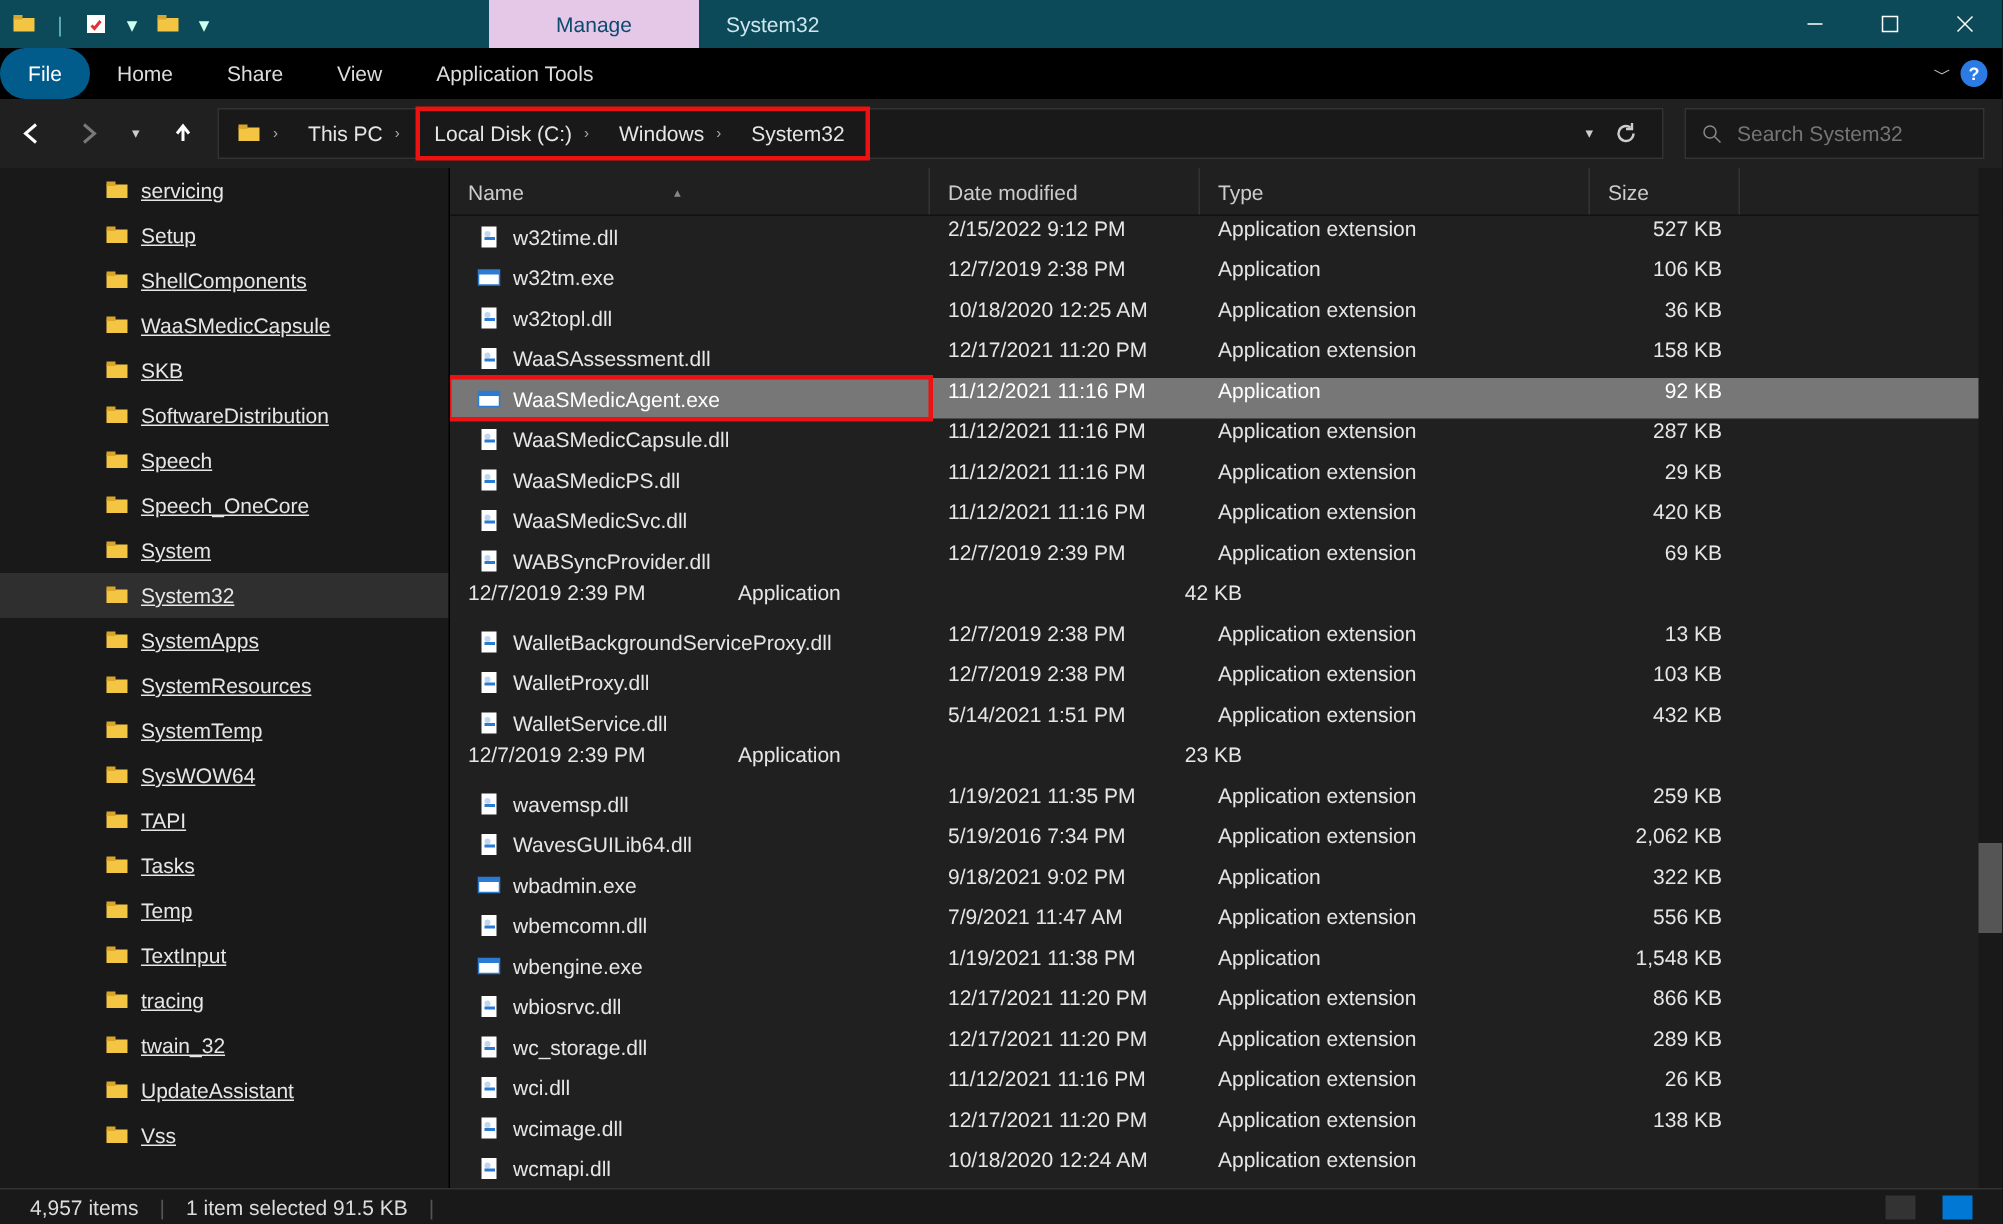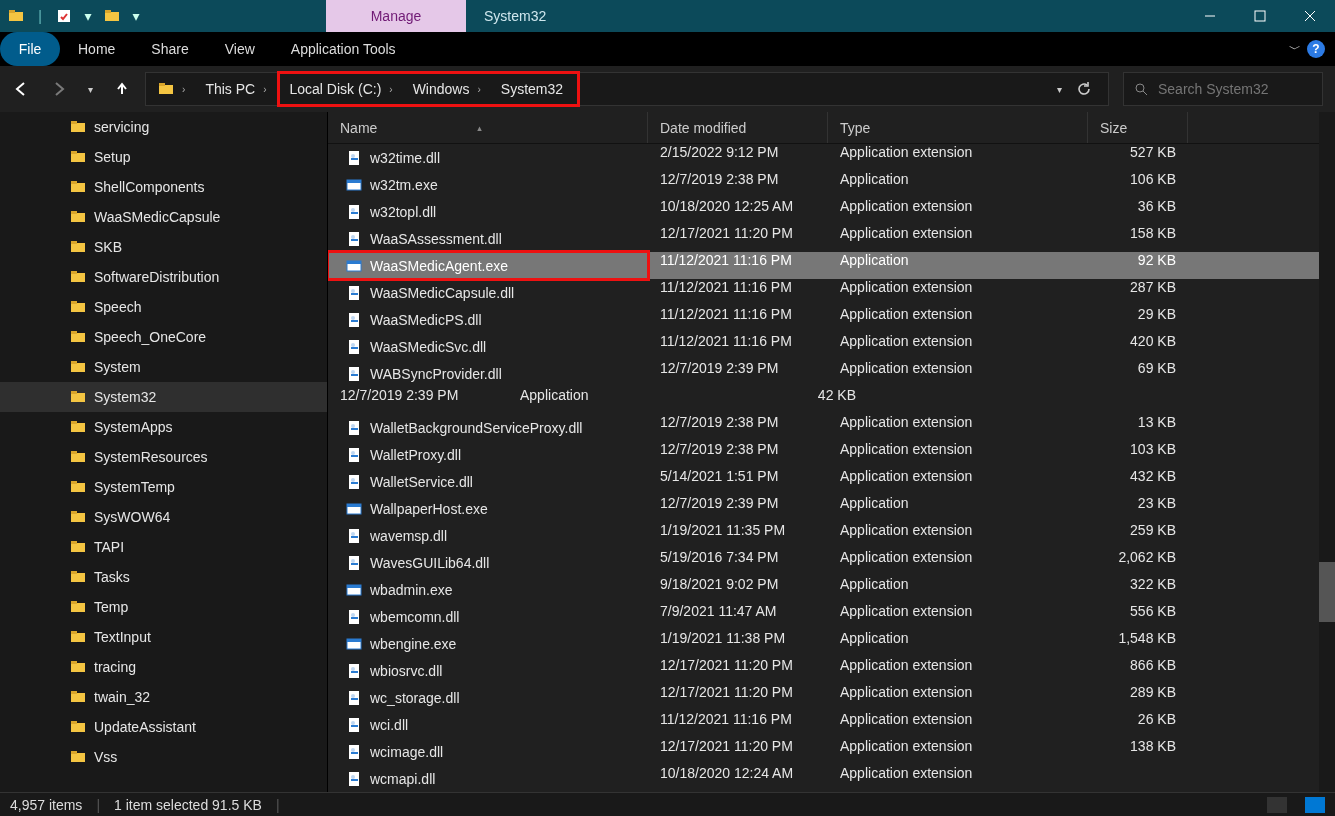--- a/index.html
+++ b/index.html
@@ -2,21 +2,21 @@
 <html><head>
 <meta charset="utf-8">
 <style>
   * { margin: 0; padding: 0; box-sizing: border-box; font-family: "Segoe UI", sans-serif; font-size: 14px; user-select: none; }
   html, body { width: 1335px; height: 816px; background: #0e0e0e; color: #e6e6e6; overflow: hidden; }
   .window { display: flex; flex-direction: column; width: 100%; height: 100%; }
   
   .titlebar { background: #0c4a5a; height: 32px; display: flex; align-items: stretch; }
   .tb-left { display: flex; align-items: center; gap: 4px; padding-left: 6px; }
   .tb-icon { width: 20px; height: 20px; display: inline-flex; align-items: center; justify-content: center; }
-  .tb-manage-tab { background: #e5c8e8; color: #701a75; display: flex; align-items: center; justify-content: center; width: 140px; margin-left: 180px; }
+  .tb-manage-tab { background: #e5c8e8; color: #0c4a6e; display: flex; align-items: center; justify-content: center; width: 140px; margin-left: 180px; }
   .tb-title { color: #cfe7ee; display: flex; align-items: center; padding: 0 18px; }
   .tb-spacer { flex: 1; }
   .tb-ctrl { width: 50px; display: flex; align-items: center; justify-content: center; color: #e6e6e6; }
   
   .ribbon { background: #000; height: 34px; display: flex; align-items: stretch; }
   .ribbon .file { background: #015c8c; color: #fff; width: 60px; display: flex; align-items: center; justify-content: center; border-radius: 17px; }
   .ribbon .item { color: #ddd; padding: 0 18px; display: flex; align-items: center; }
   .ribbon .spacer { flex: 1; }
   .ribbon .right { display: flex; align-items: center; gap: 6px; padding-right: 10px; }
   .help { width: 18px; height: 18px; border-radius: 50%; background: #2c7be5; color: #fff; display: flex; align-items: center; justify-content: center; font-weight: bold; font-size: 12px; }
@@ -25,21 +25,21 @@
   .nav-arrows { display: flex; align-items: center; gap: 20px; color: #ccc; }
   .breadcrumb { flex: 1; background: #191919; border: 1px solid #333; height: 34px; display: flex; align-items: center; padding: 0 8px; position: relative; }
   .bc-part { padding: 0 10px; color: #e6e6e6; display: flex; align-items: center; gap: 8px; height: 100%; }
   .bc-sep { color: #aaa; font-size: 10px; }
   .searchbox { width: 200px; background: #191919; border: 1px solid #333; height: 34px; display: flex; align-items: center; padding: 0 10px; color: #888; gap: 10px; }
   .addr-actions { display: flex; align-items: center; gap: 14px; color: #ccc; padding-right: 8px; }
   .red-callout-bc { border: 3px solid #e11; padding: 0 4px 0 0; height: 36px; display: flex; align-items: center; }
   
   .body { flex: 1; display: flex; overflow: hidden; }
   
-  .tree { width: 328px; background: #191919; overflow-y: auto; border-right: 1px solid #000; }
+  .tree { width: 300px; background: #191919; overflow-y: auto; border-right: 1px solid #000; text-decoration: underline; }
   .tree-item { display: flex; align-items: center; gap: 8px; padding: 4px 10px 4px 70px; height: 30px; }
   .tree-item.selected { background: #2f2f2f; }
   .folder-icon { width: 16px; height: 16px; }
   
   .filelist { flex: 1; display: flex; flex-direction: column; background: #202020; position: relative; }
   .cols { display: flex; height: 32px; border-bottom: 1px solid #111; color: #ccc; font-size: 13px; }
   .col { display: flex; align-items: center; padding: 0 12px; border-right: 1px solid #333; }
   .col.name { width: 320px; }
   .col.date { width: 180px; }
   .col.type { width: 260px; }
@@ -48,21 +48,21 @@
   .rows { flex: 1; overflow: hidden; }
   .row { display: flex; height: 27px; }
   .row.selected { background: #777; color: #fff; }
   .cell { padding: 0 12px; white-space: nowrap; overflow: hidden; text-overflow: ellipsis; }
   .cell.name { width: 320px; display: flex; align-items: center; gap: 8px; padding-left: 18px;}
   .cell.date { width: 180px; }
   .cell.type { width: 260px; }
   .cell.size { width: 100px; text-align: right; }
   .red-callout-row { outline: 3px solid #e11; outline-offset: -1px; }
   
-  .status { height: 24px; background: #191919; border-top: 1px solid #333; display: flex; align-items: center; padding: 0 10px; color: #ddd; gap: 14px; }
+  .status { height: 24px; background: #191919; border-top: 1px solid #333; display: flex; align-items: center; padding: 0 20px; color: #ddd; gap: 14px; }
   .status .sep { color: #555; }
   .status .spacer { flex: 1; }
   .view-toggle { width: 20px; height: 16px; background: #333; display:inline-block; margin-left:4px;}
   .view-toggle.alt { background: #0078d4;}
   
   svg { display: block; }
   .scroll-gutter { position:absolute; right:0; top:0; bottom:0; width:16px; background:#191919;}
   .scroll-thumb { position:absolute; right:0; width:16px; background:#555;}
 </style>
 </head>
@@ -542,29 +542,20 @@
                   <circle cx="7" cy="6" r="2" fill="#2a7bd1" opacity=".3"></circle>
                 </svg>
               </span>
               <span>WalletService.dll</span>
             </div>
             <div class="cell date">5/14/2021 1:51 PM</div>
             <div class="cell type">Application extension</div>
             <div class="cell size">432 KB</div>
           </div>
           <div class="row">
-            <div class="cell name">
-              <span>
-                <svg width="16" height="16">
-                  <rect x="1" y="3" width="14" height="10" fill="#fff" stroke="#2a7bd1"></rect>
-                  <rect x="1" y="3" width="14" height="3" fill="#2a7bd1"></rect>
-                </svg>
-              </span>
-              <span>WallpaperHost.exe</span>
-            </div>
             <div class="cell date">12/7/2019 2:39 PM</div>
             <div class="cell type">Application</div>
             <div class="cell size">23 KB</div>
           </div>
           <div class="row">
             <div class="cell name">
               <span>
                 <svg width="16" height="16">
                   <rect x="3" y="1" width="10" height="14" fill="#fff"></rect>
                   <rect x="5" y="8" width="7" height="2" fill="#2a7bd1"></rect>

